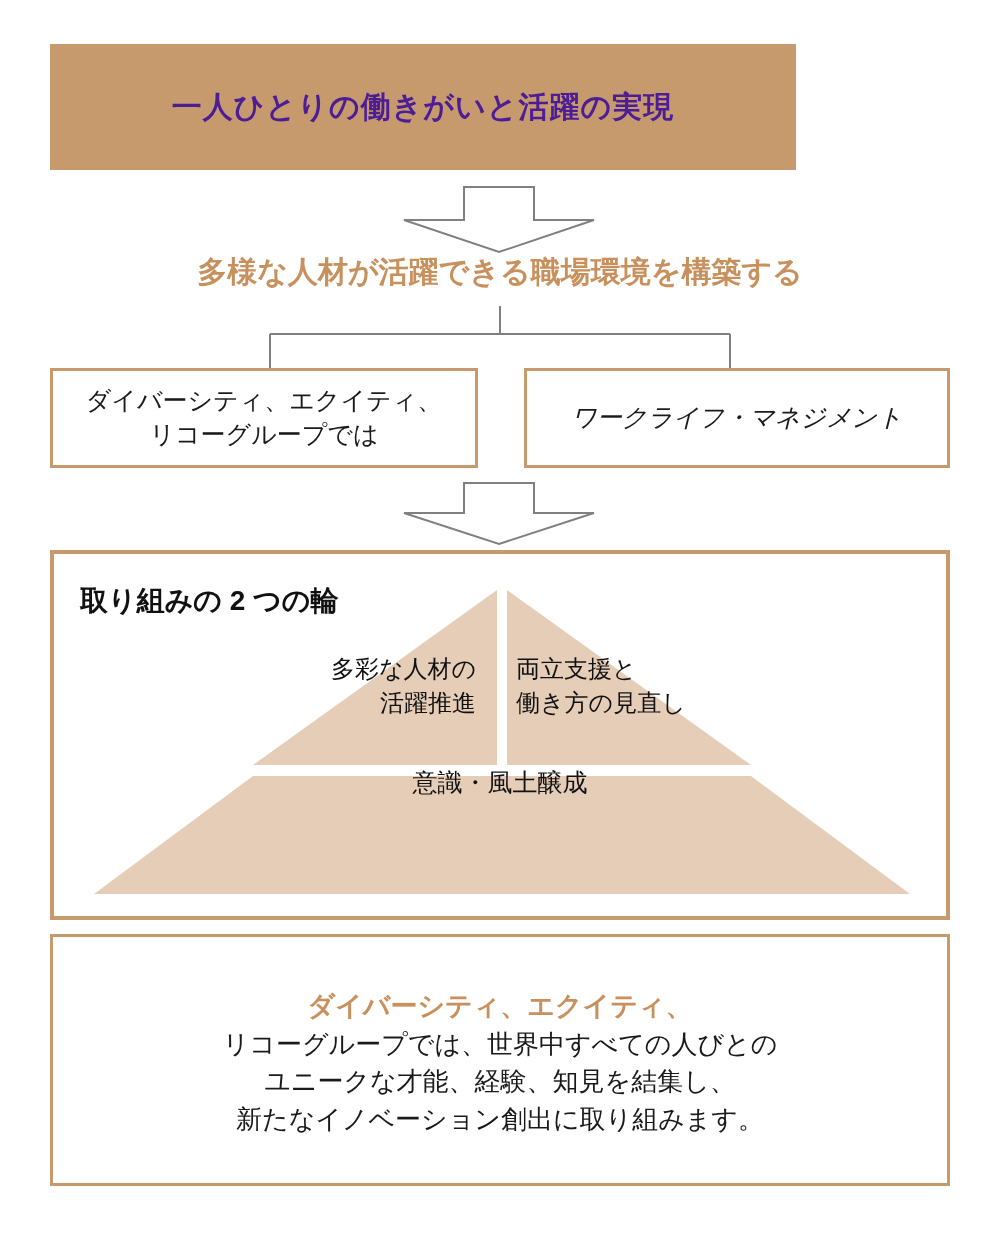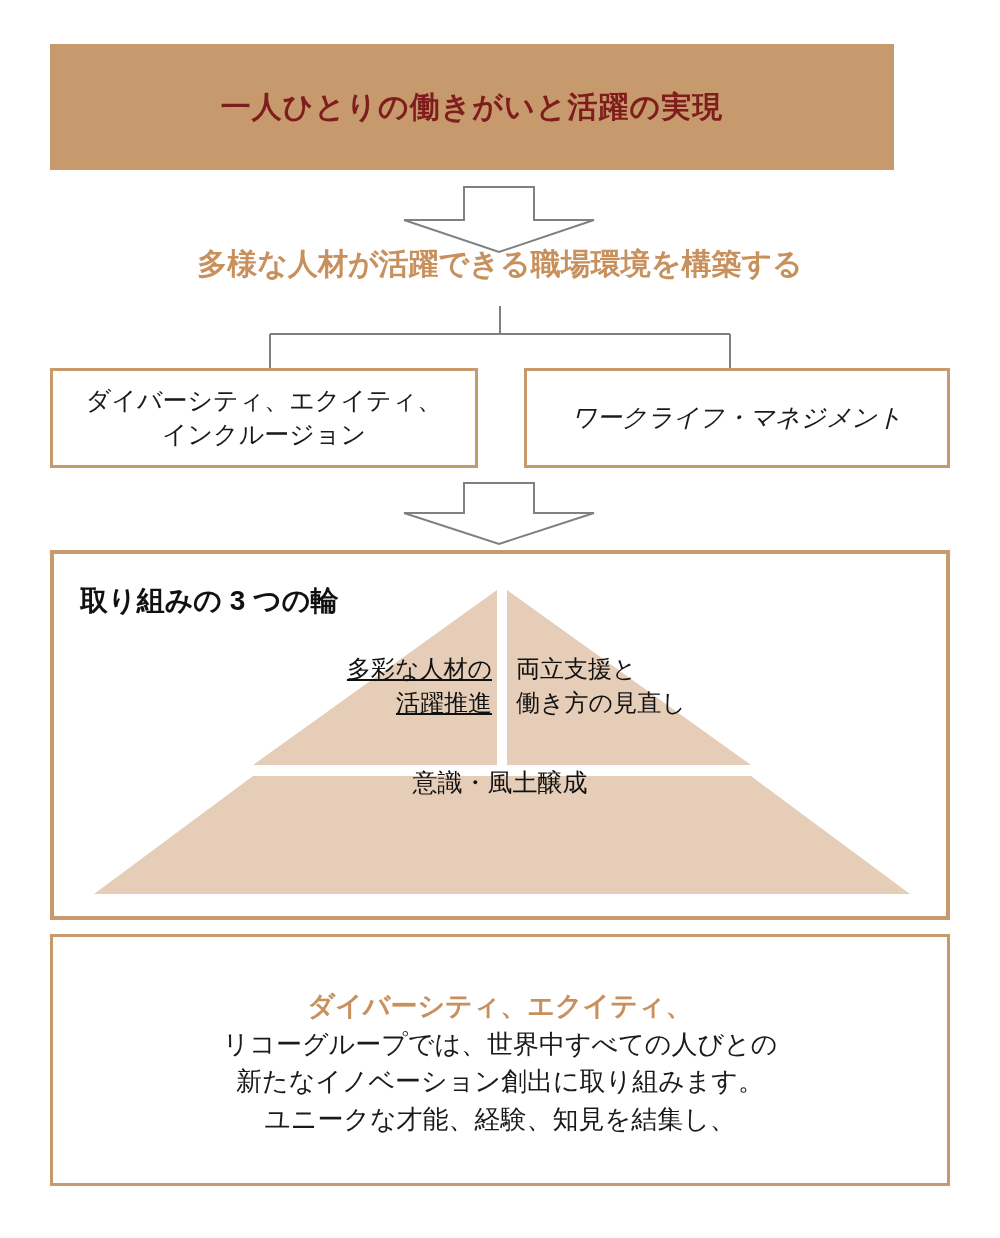--- a/index.html
+++ b/index.html
@@ -14,44 +14,44 @@
     width: 1000px;
     height: 1238px;
     background: #ffffff;
     overflow: hidden;
   }
 
   
   .header-band {
     position: absolute;
     left: 50px; top: 44px;
-    width: 844px; height: 126px;
+    width: 746px; height: 126px;
     background: #c79a6e;
     display: flex;
     flex-direction: column;
     align-items: center;
     justify-content: center;
-    color: #7f1d1d;
+    color: #4c1d95;
   }
   .header-band .hline {
     font-size: 30px;
     font-weight: bold;
     letter-spacing: 1px;
     line-height: 1.42;
     white-space: nowrap;
   }
 
   
   .block-arrow { position: absolute; }
   .block-arrow svg { display: block; width: 100%; height: 100%; }
 
   
   .subtitle {
     position: absolute;
-    left: 0; top: 244px;
+    left: 0; top: 252px;
     width: 1000px;
     text-align: center;
     color: #c8905c;
     font-size: 30px;
     font-weight: bold;
     white-space: nowrap;
   }
 
   
   .bracket { position: absolute; left: 240px; top: 306px; width: 520px; height: 64px; }
@@ -100,21 +100,21 @@
     width: 892px; height: 362px;
   }
   .tri-label {
     position: absolute;
     font-size: 24px;
     line-height: 1.42;
     color: #111111;
     text-align: right;
     white-space: nowrap;
   }
-  #tri-label-left  { left: 188px; top: 98px; width: 250px; text-align: right; text-decoration: underline; }
+  #tri-label-left  { left: 172px; top: 98px; width: 250px; text-align: right; }
   #tri-label-right { left: 462px; top: 98px; width: 250px; text-align: left; }
   #base-label {
     position: absolute;
     left: 0; top: 212px;
     width: 892px;
     text-align: center;
     font-size: 25px;
     color: #111111;
     white-space: nowrap;
   }
@@ -167,21 +167,21 @@
 
   <div class="bracket">
     <svg viewBox="0 0 520 64" preserveAspectRatio="none" aria-hidden="true">
       <path d="M260,0 L260,28 M30,28 L490,28 M30,28 L30,64 M490,28 L490,64" fill="none" stroke="#808080" stroke-width="2"></path>
     </svg>
   </div>
 
   <div id="pillar-left" class="pillar">
     <div class="ptext">
       <div>ダイバーシティ、エクイティ、</div>
-      <div>インクルージョン</div>
+      <div>リコーグループでは</div>
     </div>
   </div>
 
   <div id="pillar-right" class="pillar">
     <div class="ptext">
       <div>ワークライフ・マネジメント</div>
     </div>
   </div>
 
   <div class="block-arrow" style="left:402px; top:482px; width:194px; height:64px;">
@@ -193,39 +193,39 @@
   <div class="pyramid-panel">
     <svg class="pyramid-svg" viewBox="0 0 892 362" preserveAspectRatio="none" aria-hidden="true">
 
       <polygon points="443,36 443,211 199,211" fill="#e5cdb8"></polygon>
 
       <polygon points="453,36 453,211 697,211" fill="#e5cdb8"></polygon>
 
       <polygon points="199,222 697,222 856,340 40,340" fill="#e5cdb8"></polygon>
     </svg>
 
-    <div class="pyramid-heading">取り組みの 3 つの輪</div>
+    <div class="pyramid-heading">取り組みの 2 つの輪</div>
 
     <div id="tri-label-left" class="tri-label">
       <div>多彩な人材の</div>
       <div>活躍推進</div>
     </div>
 
     <div id="tri-label-right" class="tri-label">
       <div>両立支援と</div>
       <div>働き方の見直し</div>
     </div>
 
     <div id="base-label">意識・風土醸成</div>
   </div>
 
   <div class="statement-panel">
     <div class="statement-title">
       <div>ダイバーシティ、エクイティ、</div>
     </div>
     <div class="statement-body">
       <div>リコーグループでは、世界中すべての人びとの</div>
+      <div>ユニークな才能、経験、知見を結集し、</div>
       <div>新たなイノベーション創出に取り組みます。</div>
-      <div>ユニークな才能、経験、知見を結集し、</div>
     </div>
   </div>
 
 </div>
 
 </body></html>

